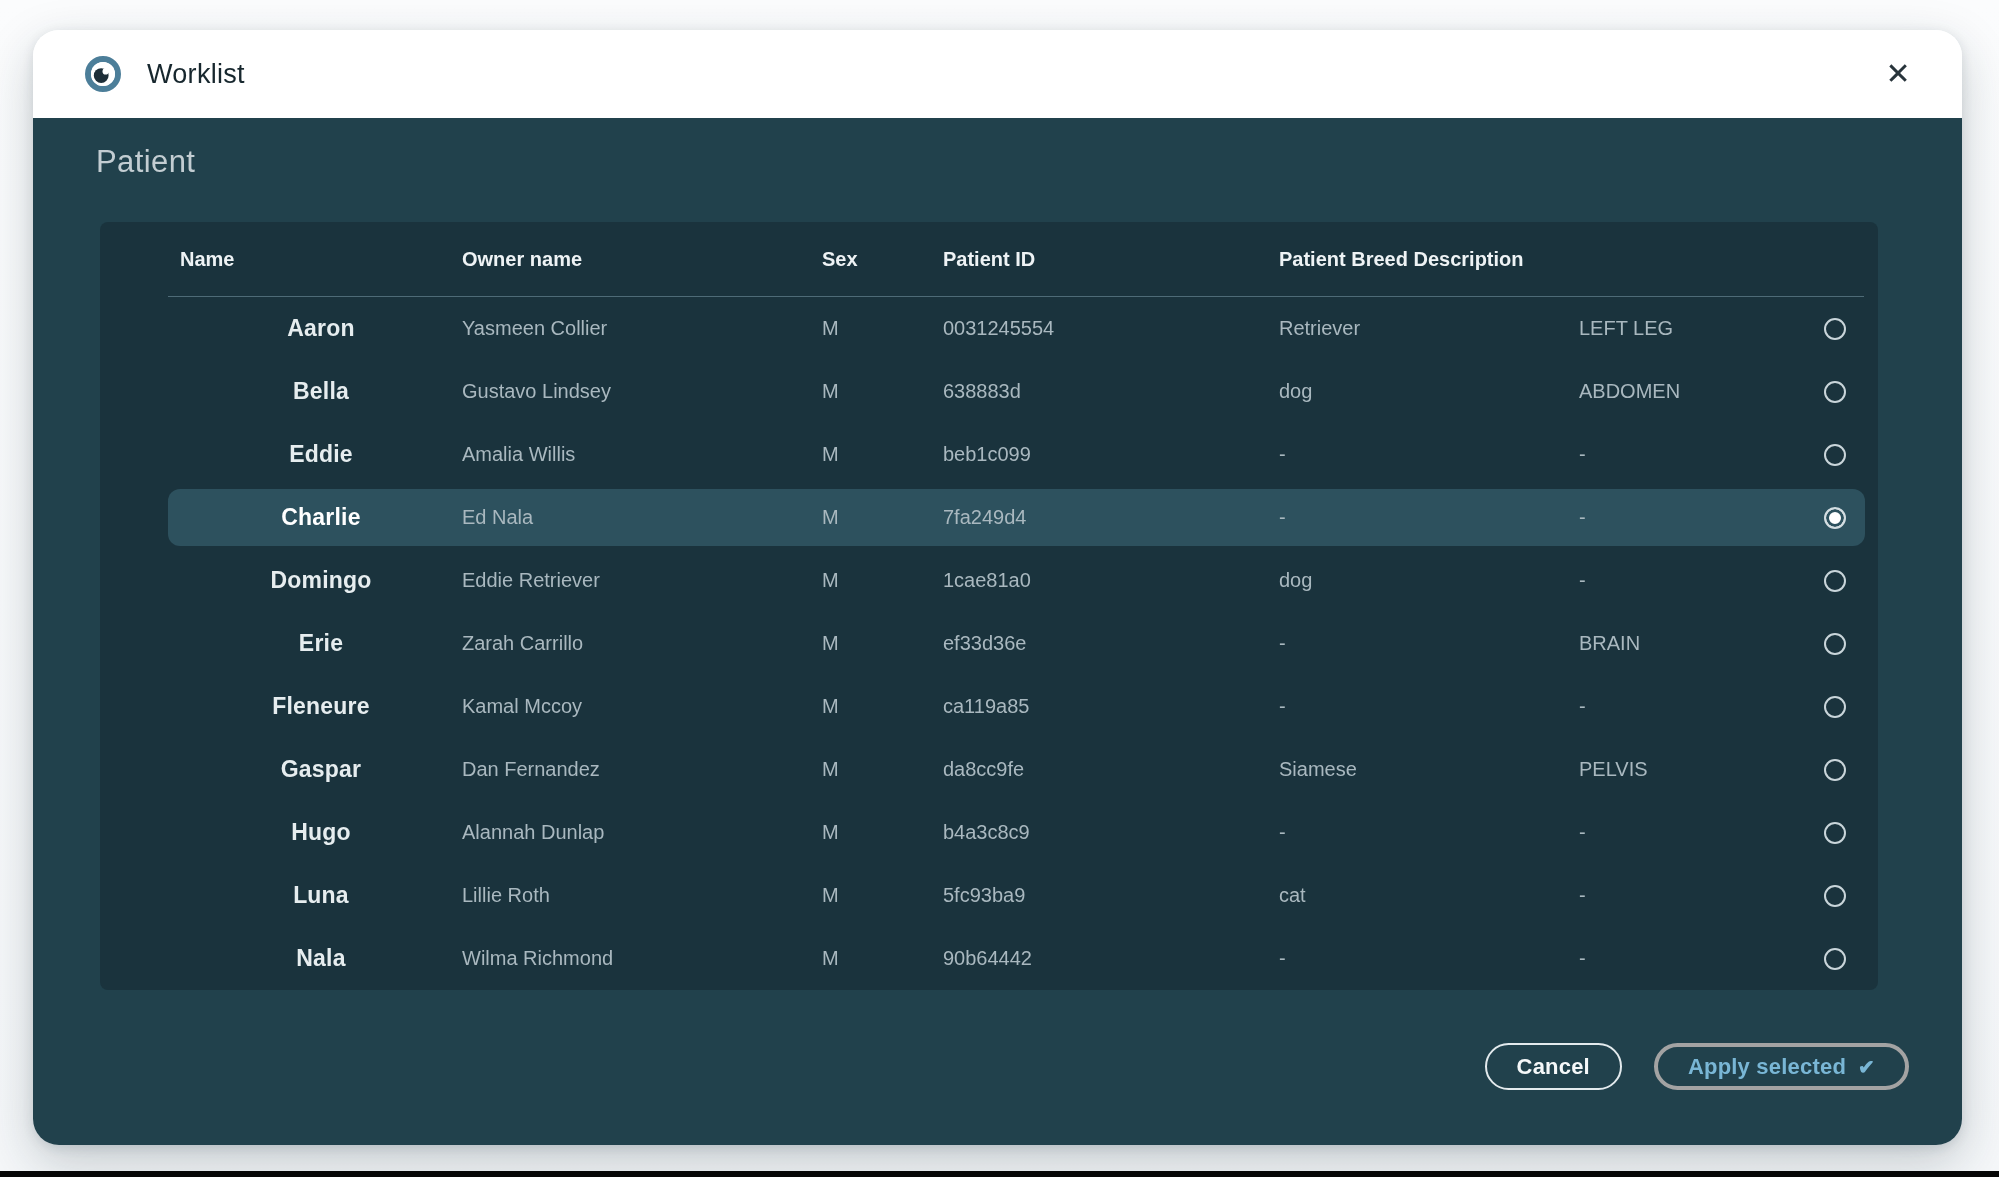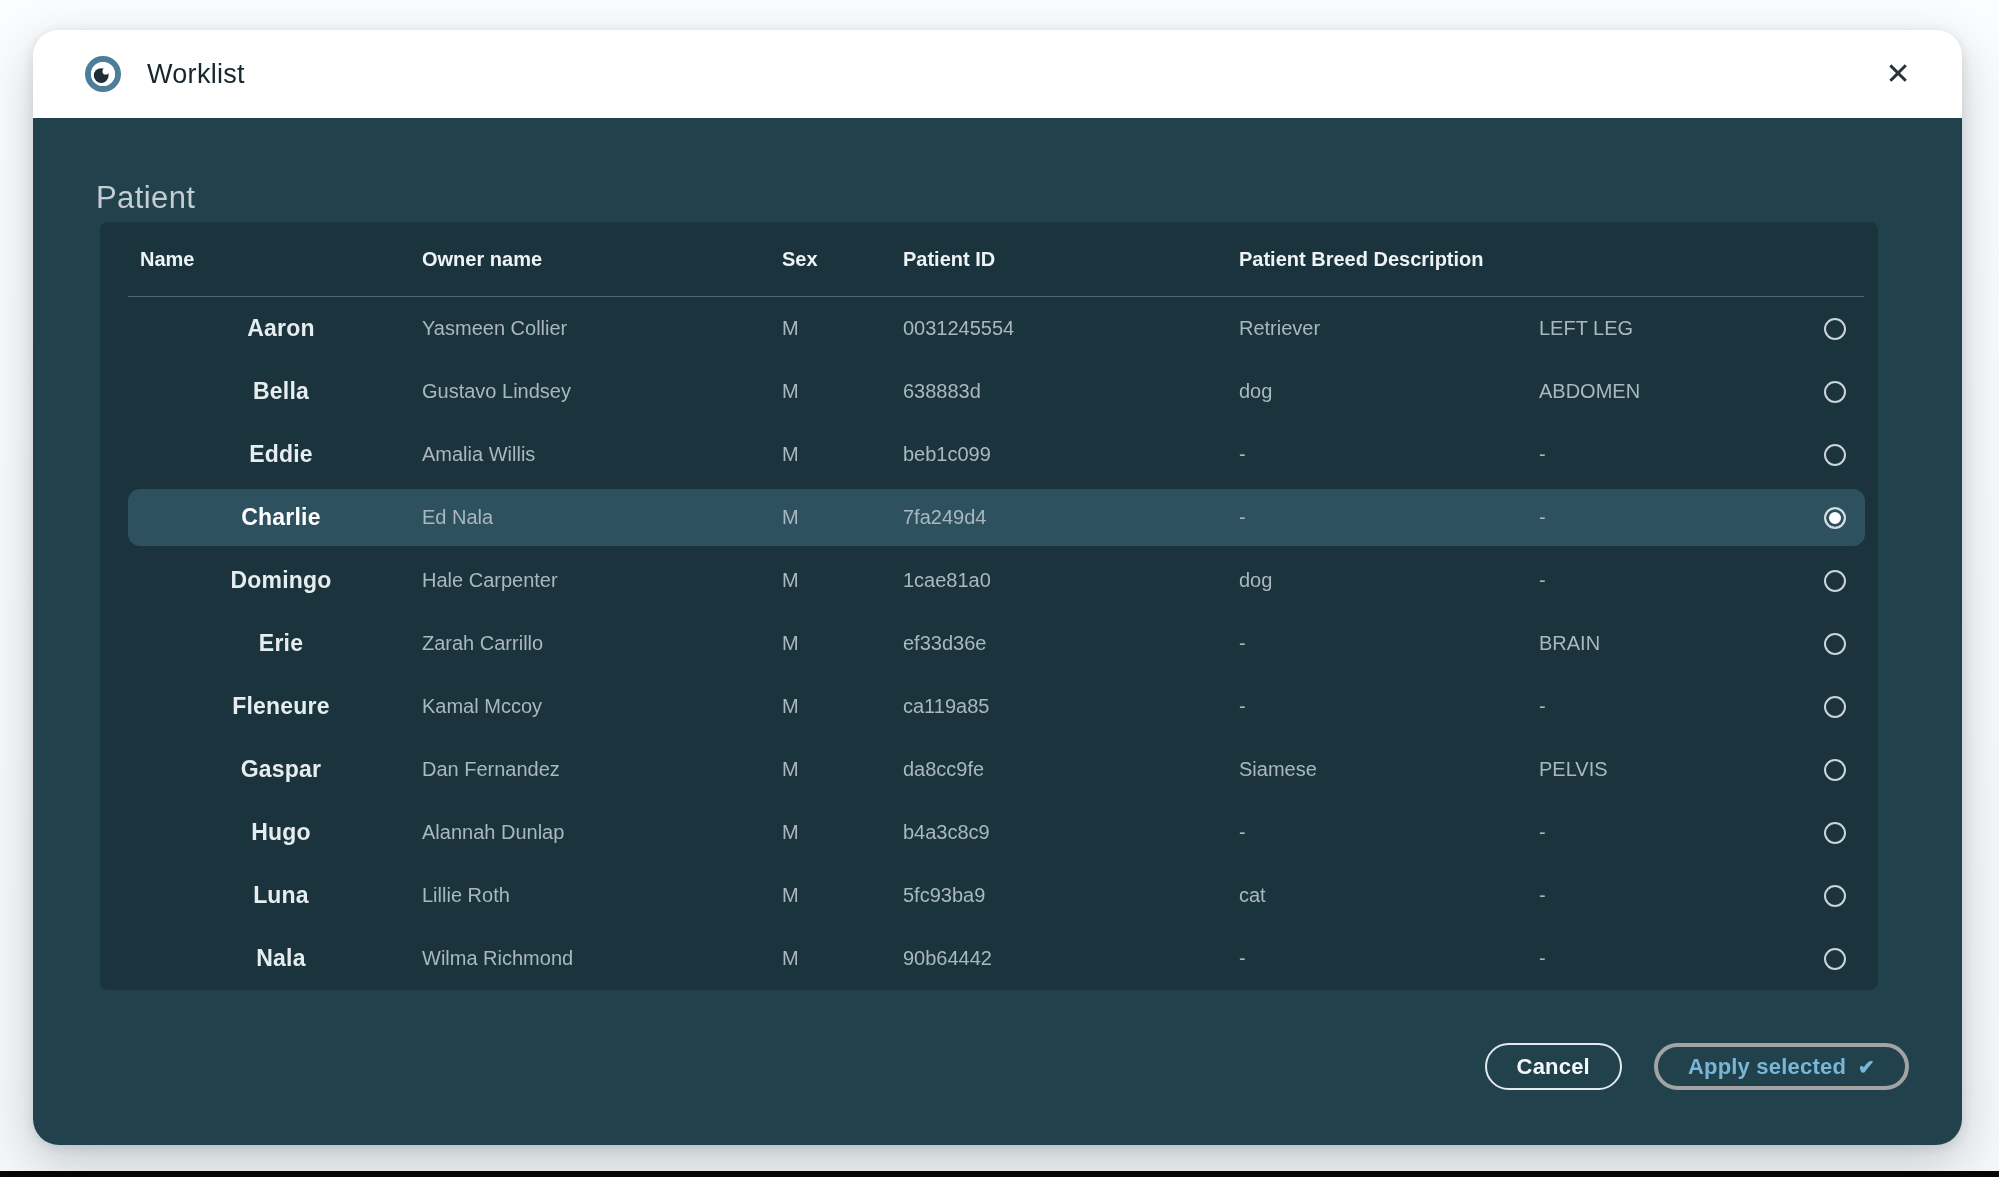--- a/index.html
+++ b/index.html
@@ -25,25 +25,25 @@
   .logo { width:36px; height:36px; margin-right:26px; flex:0 0 auto; }
   .dialog-title { font-size:27px; font-weight:500; color:#17272e; letter-spacing:.3px;text-align:right; }
   .close-btn {
     margin-left:auto; width:40px; height:40px; display:flex; align-items:center;
     justify-content:center; font-size:30px; line-height:1; color:#28343b;
     cursor:pointer; border:none; background:transparent; font-family:inherit;
   }
   .dialog-body { position:relative; height:1027px; background:#21414c; }
   .section-heading {
     position:absolute; left:63px; top:26px;
-    font-size:31px; font-weight:300; color:#c3cdd2; letter-spacing:.4px;margin-top:36px;
+    font-size:31px; font-weight:300; color:#c3cdd2; letter-spacing:.4px;
   }
   .panel {
     position:absolute; left:67px; top:104px; width:1778px; height:768px;
-    background:#1a333d; border-radius:8px;
+    background:#1a333d; border-radius:8px;padding-left:40px;
   }
   .thead, .row {
     display:grid;
     grid-template-columns:282px 360px 121px 336px 300px 240px 1fr;
     align-items:center;
     padding:0 16px 0 40px;
   }
   .thead { height:74px; color:#eef3f5; font-size:20px; font-weight:700; }
   .head-sep { height:1px; background:#4e6b77; margin:0 14px 0 28px; }
   .row { position:relative; height:63px; font-size:20px; color:#a9b8bf; }
@@ -139,21 +139,21 @@
     <span>Ed Nala</span>
     <span>M</span>
     <span>7fa249d4</span>
     <span>-</span>
     <span>-</span>
     <span class="radio selected"></span>
   </div>
 
   <div class="row">
     <span class="cell-name">Domingo</span>
-    <span>Hale Carpenter</span>
+    <span>Eddie Retriever</span>
     <span>M</span>
     <span>1cae81a0</span>
     <span>dog</span>
     <span>-</span>
     <span class="radio"></span>
   </div>
 
   <div class="row">
     <span class="cell-name">Erie</span>
     <span>Zarah Carrillo</span>

